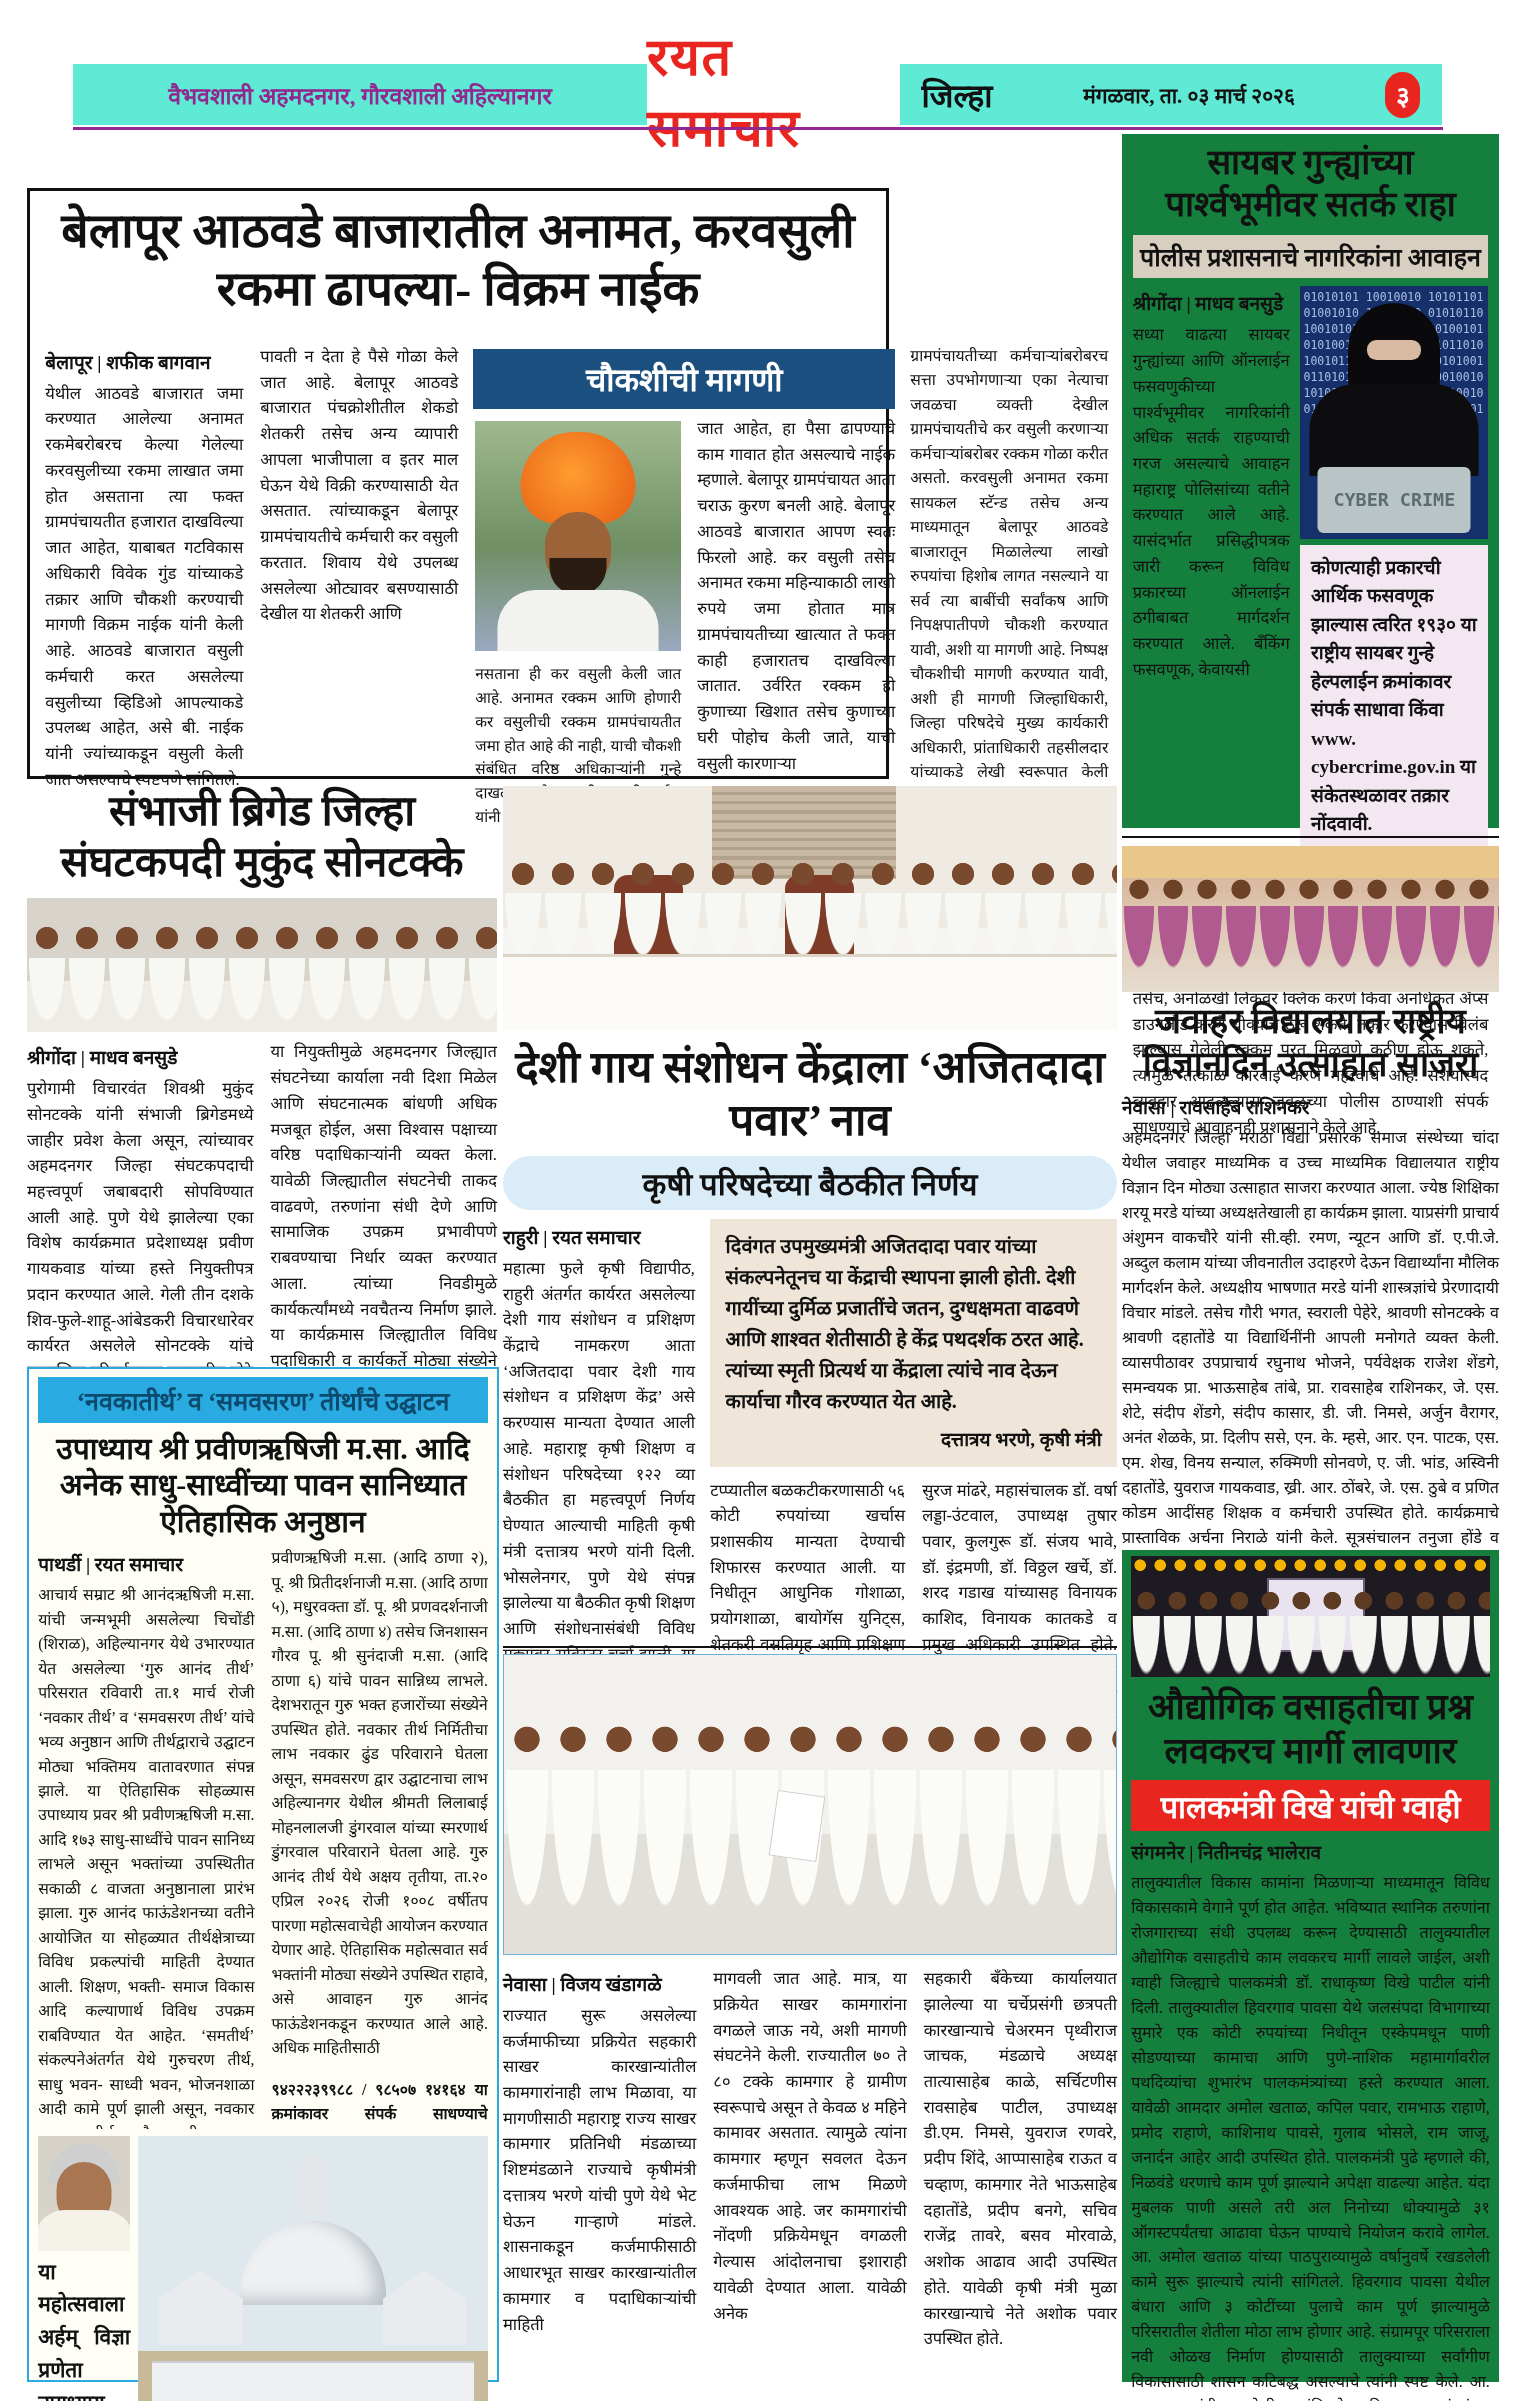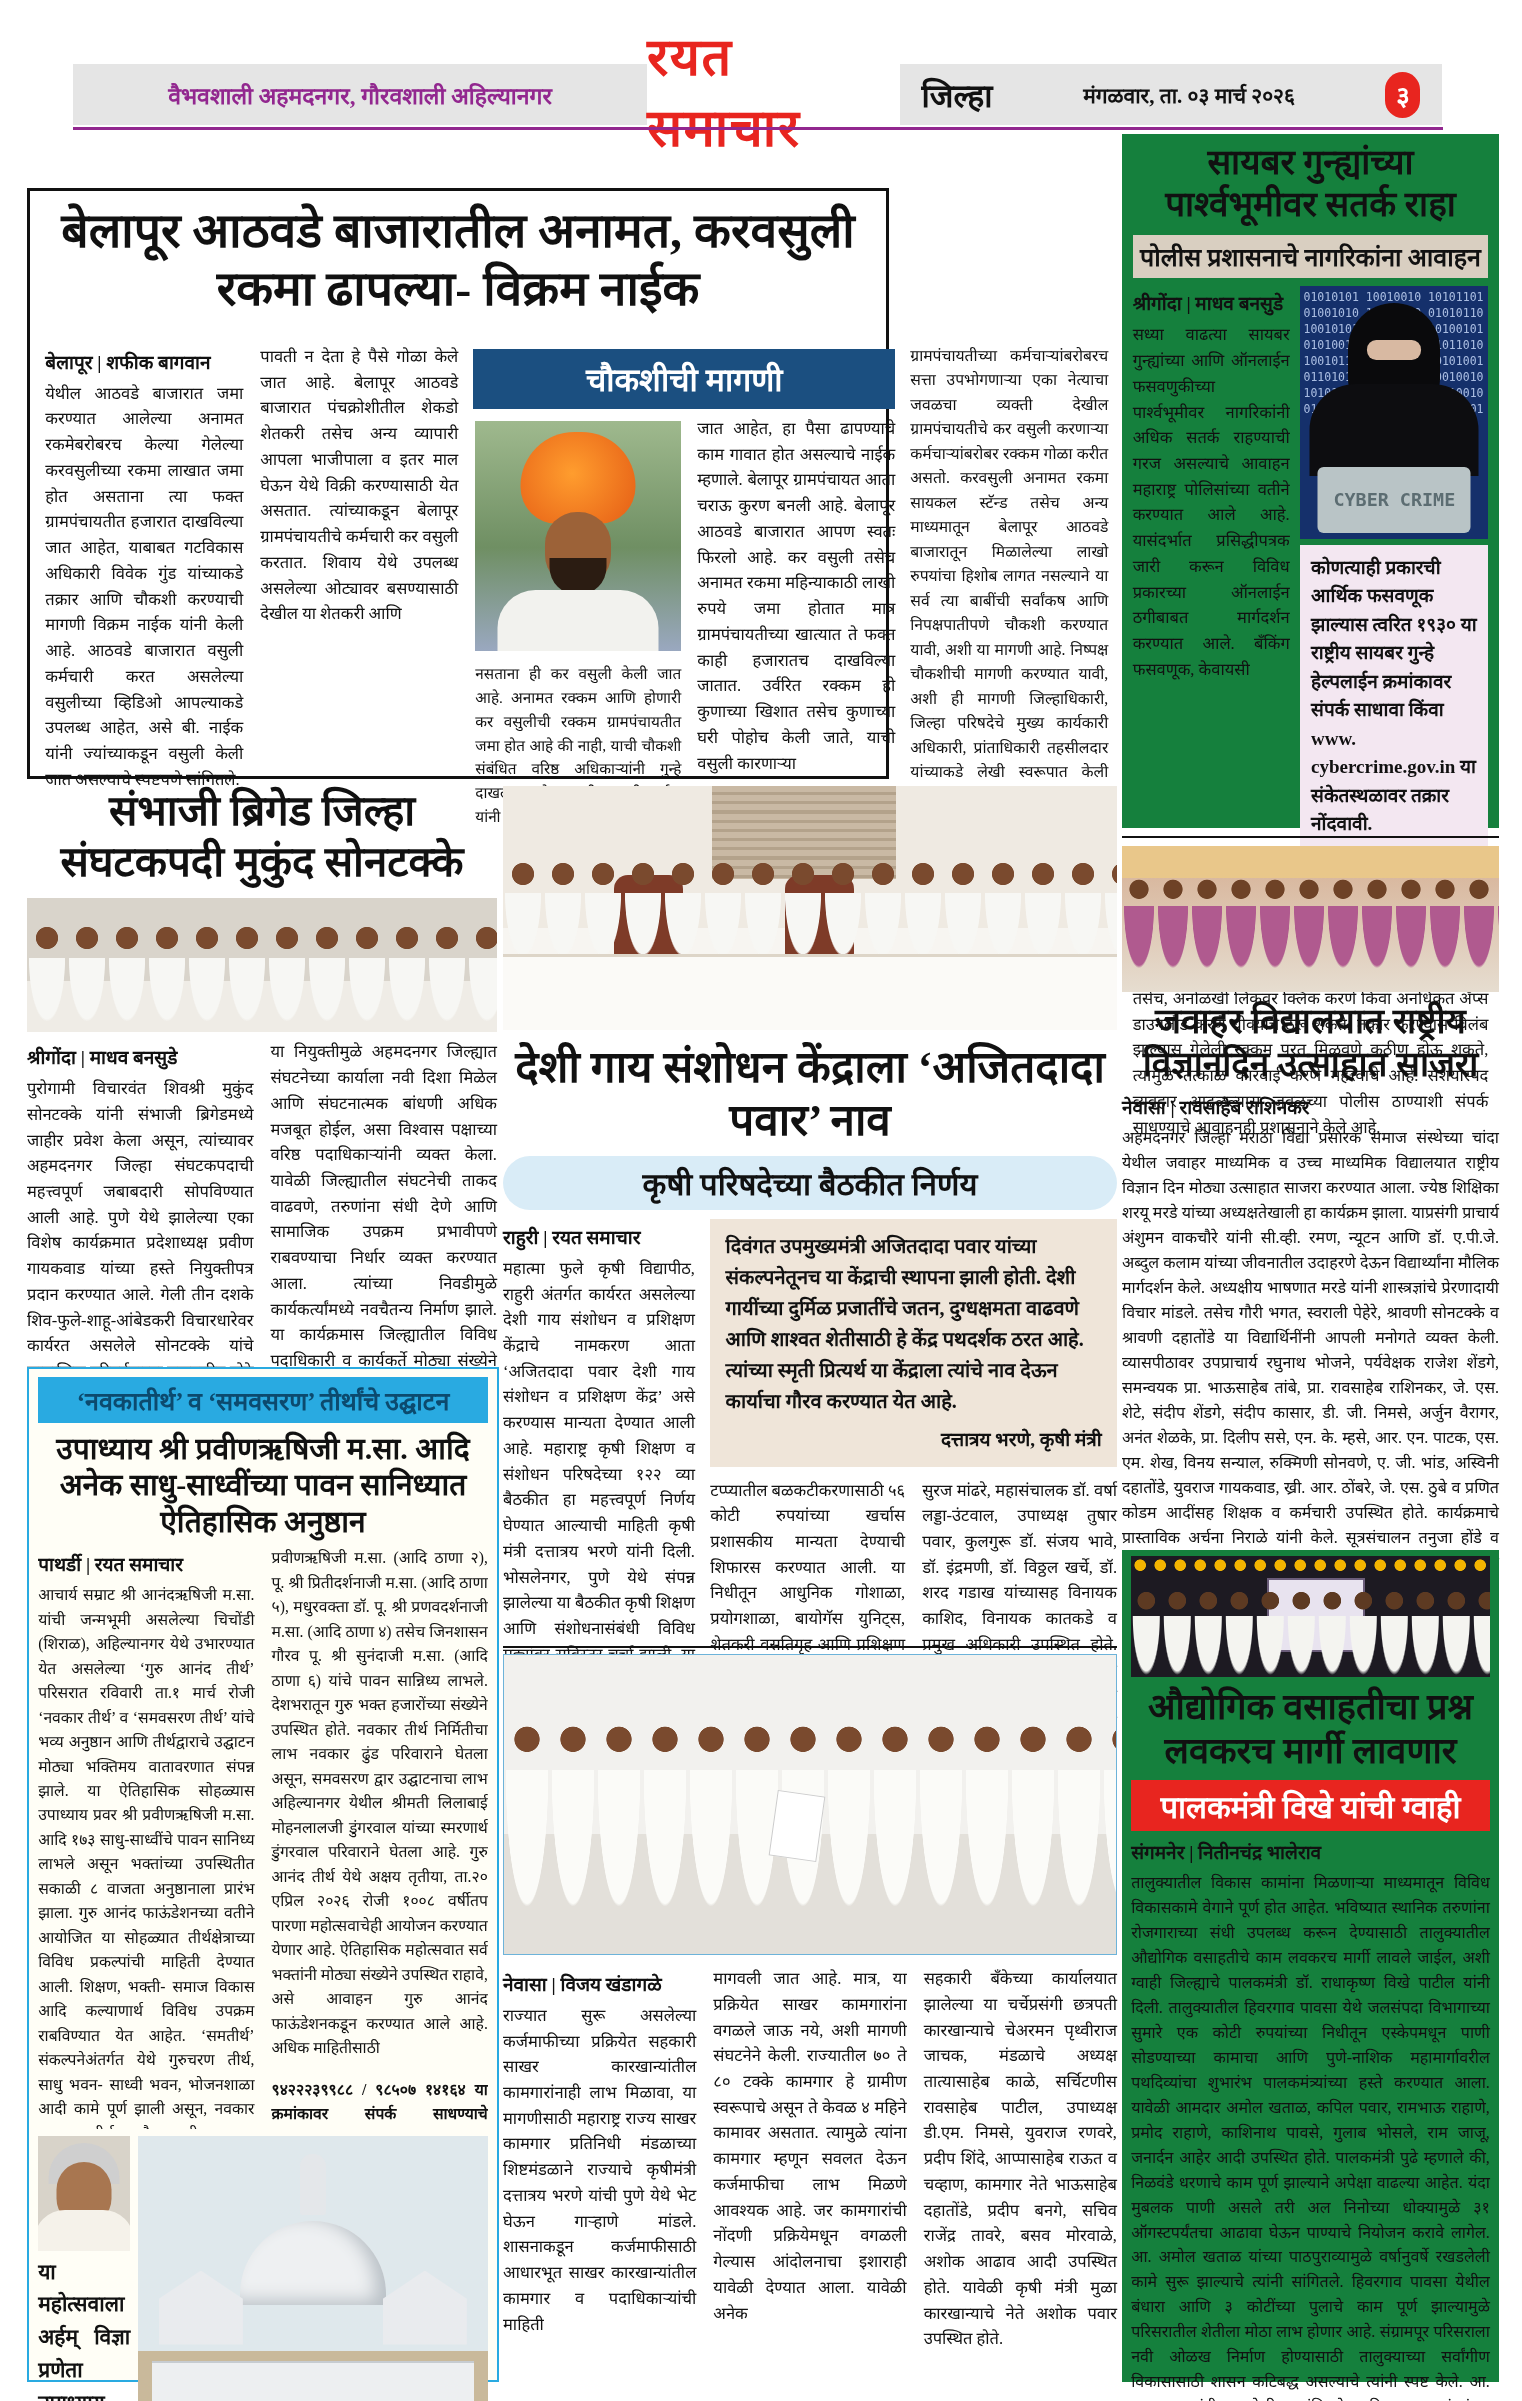--- a/index.html
+++ b/index.html
@@ -1,20 +1,20 @@
 <!DOCTYPE html>
 <html style="font-size:12.3px"><head>
 <meta charset="utf-8">
 <style>
   html,body{margin:0;padding:0;background:#ffffff;}
   #paper{position:relative;width:1522px;height:2401px;background:#ffffff;overflow:hidden;
          font-family:"Liberation Serif","DejaVu Serif",serif;color:#111;}
   .abs{position:absolute;}
   
-  .hdr-gray{background:#e5e5e5;}
+  .hdr-gray{background:#5eead4;}
   .tagline{display:flex;align-items:center;justify-content:center;height:100%;
            color:#92278f;font-weight:bold;font-size:23px;}
   .masthead{display:flex;align-items:center;justify-content:center;height:100%;
             color:#e8251f;font-weight:bold;font-size:52px;letter-spacing:1.5px;}
   .hdr-right{display:flex;align-items:center;justify-content:space-between;height:100%;padding:0 21.5px;box-sizing:border-box;}
   .section-name{font-size:32px;font-weight:bold;}
   .page-date{font-size:21px;font-weight:bold;}
   .page-badge{background:#e8251f;color:#fff;font-weight:bold;font-size:26px;
               width:35px;height:46px;border-radius:17.6px;display:flex;align-items:center;justify-content:center;}
   .purple-rule{background:#92278f;height:3.1px;}

